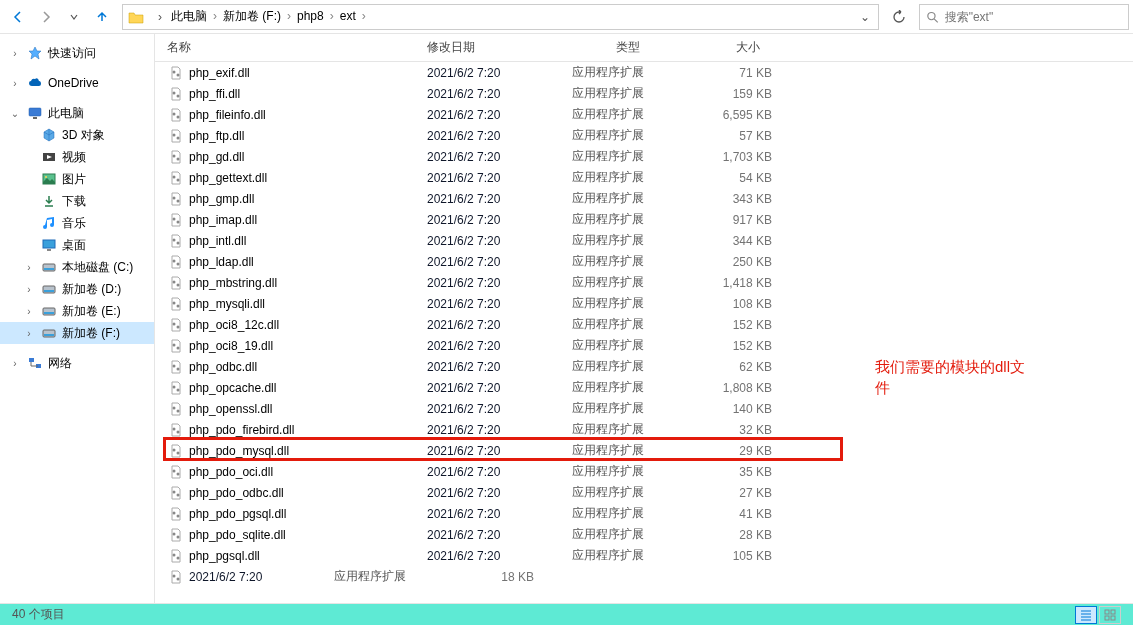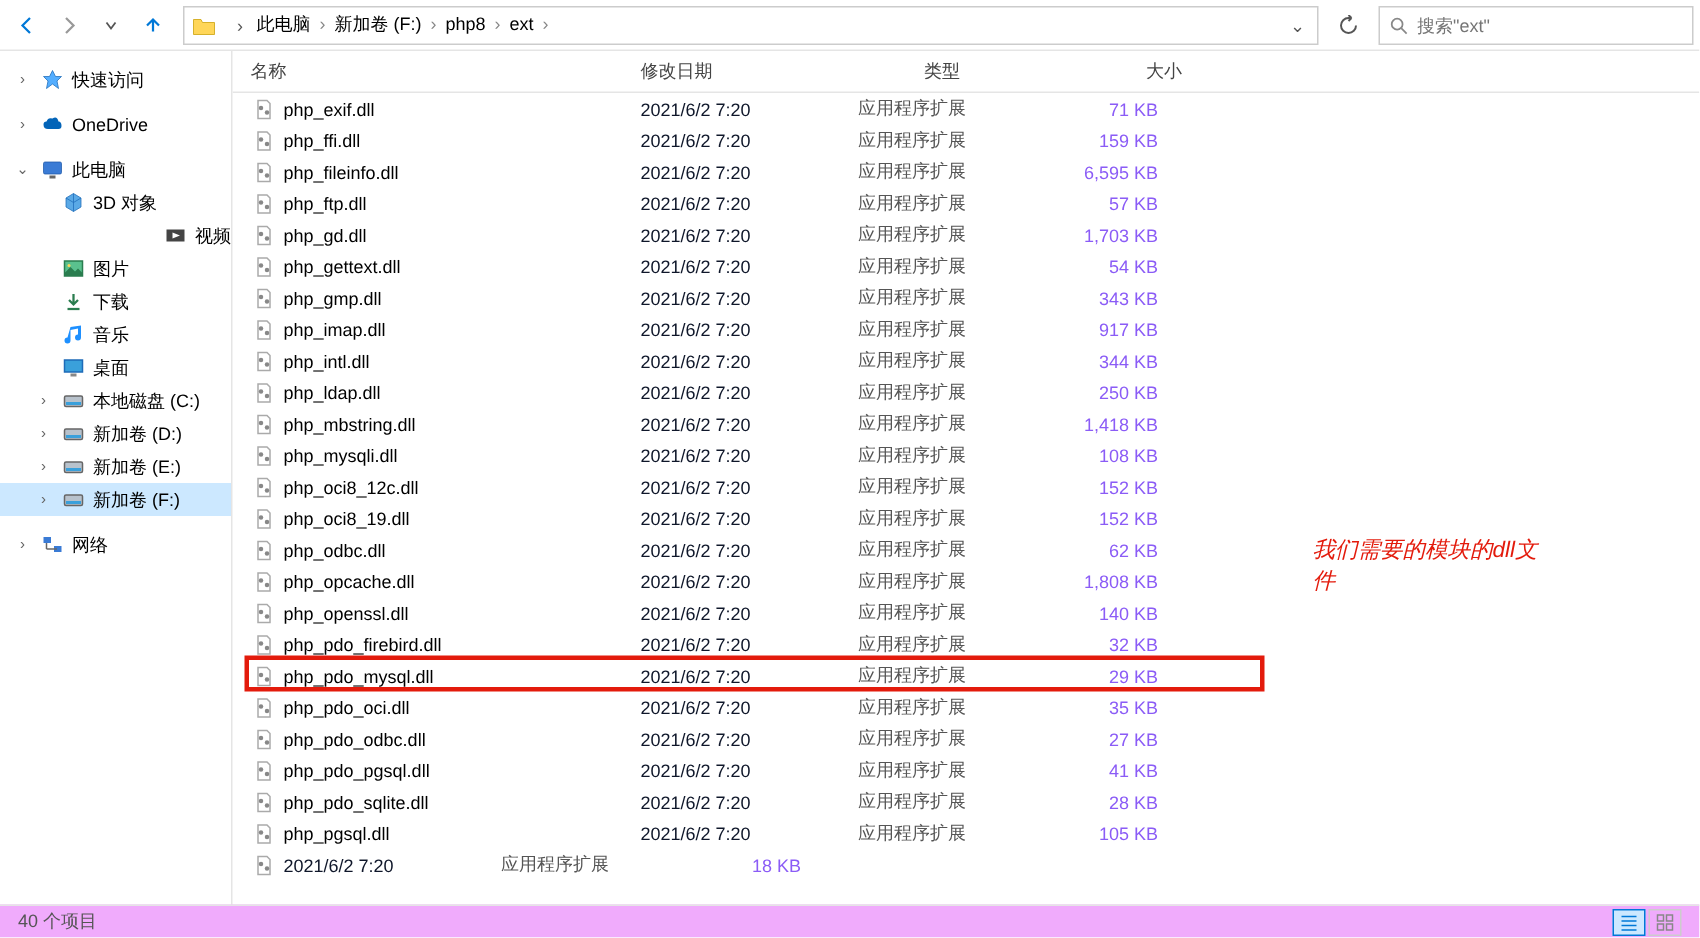--- a/index.html
+++ b/index.html
@@ -23,33 +23,33 @@
 .side-item.selected { background: #cce8ff; }
 .side-caret { width: 14px; text-align: center; color: #666; font-size: 10px; }
 .side-icon { width: 18px; height: 18px; margin: 0 4px; display: inline-flex; align-items: center; justify-content: center; }
 .side-label { white-space: nowrap; }
 
 .content { flex: 1; position: relative; overflow: hidden; }
 .list-header { display: flex; height: 28px; border-bottom: 1px solid #e5e5e5; align-items: center; padding-left: 12px; color: #444; }
 .col-name { width: 260px; }
 .col-date { width: 145px; }
 .col-type { width: 120px; margin-left: 44px; }
-.col-size { width: 80px; text-align: center; }
+.col-size { width: 80px; text-align: left; }
 .file-list { overflow-y: auto; height: 540px; }
 .file-row { display: flex; height: 21px; align-items: center; padding-left: 12px; }
 .file-icon { width: 18px; height: 18px; margin-right: 4px; display: inline-flex; align-items: center; justify-content: center; }
 .file-name { width: 238px; }
 .file-date { width: 145px; color: #0f172a; }
 .file-type { width: 120px; color: #555; }
-.file-size { width: 80px; text-align: right; color: #8b5cf6; }
+.file-size { width: 80px; text-align: right; color: #737373; }
 
 .highlight-box { position: absolute; border: 3px solid #e31b0c; pointer-events: none; }
-.annotation { position: absolute; color: #e31b0c; font-size: 15px; line-height: 1.4; font-style: italic; }
-
-.status-bar { position: absolute; bottom: 0; left: 0; right: 0; height: 22px; display: flex; align-items: center; padding: 0 12px; font-size: 12px; color: #555; border-top: 1px solid #e5e5e5; background: #f0abfc; justify-content: space-between; }
+.annotation { position: absolute; color: #e31b0c; font-size: 15px; line-height: 1.4; }
+
+.status-bar { position: absolute; bottom: 0; left: 0; right: 0; height: 22px; display: flex; align-items: center; padding: 0 12px; font-size: 12px; color: #555; border-top: 1px solid #e5e5e5; background: #5eead4; justify-content: space-between; }
 .view-btns { display: flex; gap: 2px; }
 .view-btn { width: 22px; height: 18px; border: 1px solid #ccc; display: flex; align-items: center; justify-content: center; }
 .view-btn.active { background: #cce8ff; border-color: #0078d7; }
 
 svg { display: block; }
 </style>
 </head>
 <body>
 
 <div class="toolbar">
@@ -135,21 +135,21 @@
         <div class="side-item" style="padding-left: 22px;">
           <span class="side-caret"></span>
           <span class="side-icon">
             <svg width="14" height="14" viewBox="0 0 14 14">
               <path d="M7 1 L12 4 12 10 7 13 2 10 2 4 Z" fill="#5aa9e6" stroke="#1e6bb8" stroke-width="0.5"></path>
               <path d="M7 1 L7 7 12 4 M7 7 L2 4 M7 7 L7 13" stroke="#1e6bb8" stroke-width="0.5" fill="none"></path>
             </svg>
           </span>
           <span class="side-label">3D 对象</span>
         </div>
-        <div class="side-item" style="padding-left: 22px; justify-content: flex-end;">
+        <div class="side-item" style="padding-left: 22px;">
           <span class="side-caret"></span>
           <span class="side-icon">
             <svg width="14" height="14" viewBox="0 0 14 14">
               <rect x="1" y="3" width="12" height="8" fill="#444"></rect>
               <path d="M5 5 L10 7 5 9 Z" fill="#fff"></path>
             </svg>
           </span>
           <span class="side-label">视频</span>
         </div>
         <div class="side-item" style="padding-left: 22px;">

